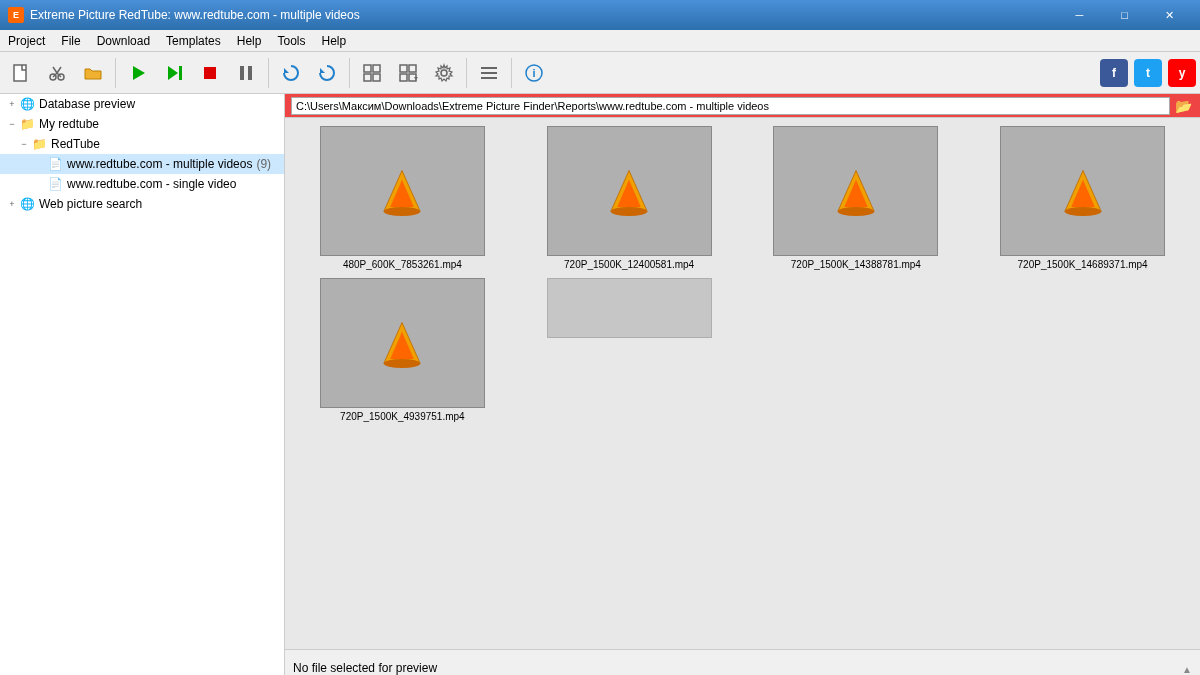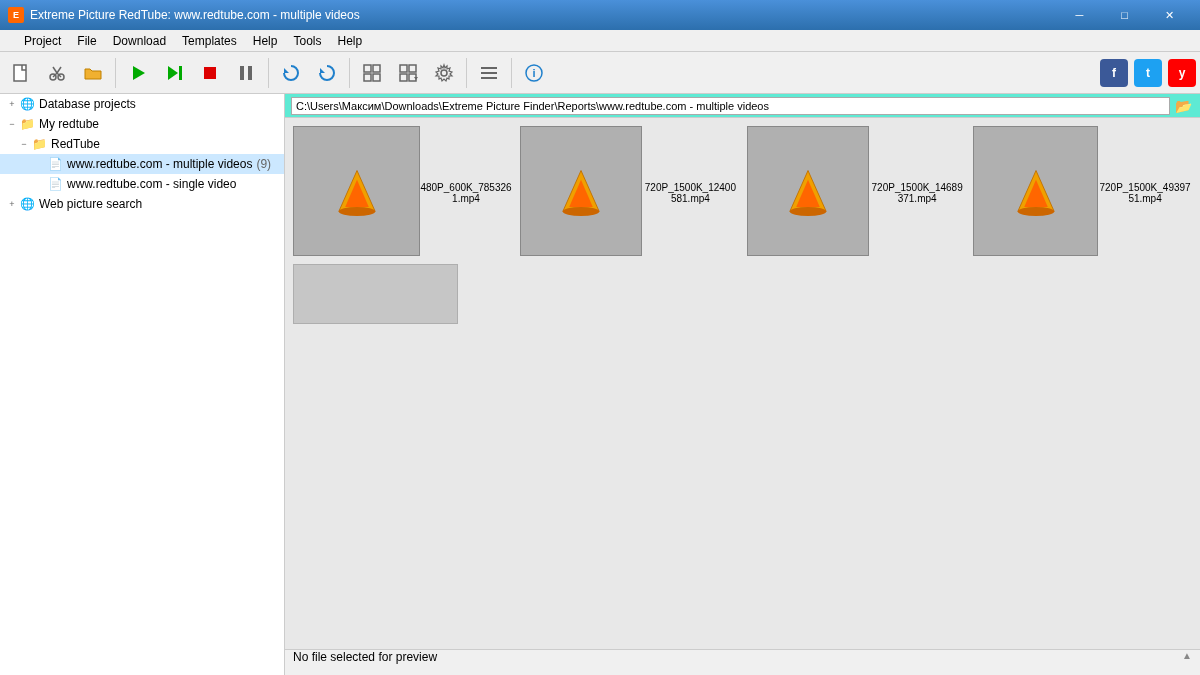--- a/index.html
+++ b/index.html
@@ -22,21 +22,21 @@
     #title-bar .win-controls { display: flex; gap: 0; }
     #title-bar .win-btn { width: 45px; height: 30px; display: flex; align-items: center; justify-content: center; cursor: pointer; font-size: 11px; color: white; }
 
     
     #menu-bar {
       background: #f0f0f0;
       border-bottom: 1px solid #ccc;
       height: 22px;
       display: flex;
       align-items: center;
-      padding: 0 16px;
+      padding: 0 0;
     }
     .menu-item {
       padding: 2px 8px;
       cursor: pointer;
       font-size: 12px;
       height: 22px;
       display: flex;
       align-items: center;
     }
 
@@ -102,21 +102,21 @@
     #right-panel {
       flex: 1;
       display: flex;
       flex-direction: column;
       overflow: hidden;
       background: white;
     }
 
     
     #path-bar {
-      background: #5eead4;
+      background: #ef4444;
       border-bottom: 1px solid #ccc;
       height: 24px;
       display: flex;
       align-items: center;
       padding: 0 6px;
       font-size: 12px;
     }
     #path-bar input {
       flex: 1;
       border: 1px solid #aaa;
@@ -134,20 +134,21 @@
       background: #e8e8e8;
       padding: 8px;
     }
     .thumb-grid {
       display: grid;
       grid-template-columns: repeat(4, 1fr);
       gap: 8px;
     }
     .thumb-item {
       display: flex;
+      flex-direction: column;
       align-items: center;
       cursor: pointer;
     }
     .thumb-img {
       width: 165px;
       height: 130px;
       background: #b0b0b0;
       display: flex;
       align-items: center;
       justify-content: center;
@@ -166,21 +167,21 @@
       max-width: 165px;
     }
     .thumb-item.partial .thumb-img { opacity: 0.6; }
 
     
     #preview-bar {
       background: #f0f0f0;
       border-top: 1px solid #ccc;
       height: 26px;
       display: flex;
-      align-items: flex-start;
+      align-items: flex-end;
       padding: 0 8px;
       font-size: 12px;
       justify-content: space-between;
     }
     #preview-bar .resize-handle { cursor: ns-resize; font-size: 10px; color: #888; }
 
     
     ::-webkit-scrollbar { width: 14px; height: 14px; }
     ::-webkit-scrollbar-track { background: #f0f0f0; }
     ::-webkit-scrollbar-thumb { background: #c0c0c0; border: 1px solid #a0a0a0; }
@@ -316,21 +317,21 @@
   </div>
 </div>
 
 <div id="main">
 
   <div id="left-panel">
 
     <div class="tree-item">
       <div class="expander">+</div>
       <div class="icon">🌐</div>
-      <span class="label">Database projects</span>
+      <span class="label">Database preview</span>
     </div>
 
     <div class="tree-item">
       <div class="expander">−</div>
       <div class="icon">📁</div>
       <span class="label">My redtube</span>
     </div>
 
     <div class="tree-item tree-indent">
       <div class="expander">−</div>
@@ -386,40 +387,50 @@
               <polygon points="25,5 5,50 45,50" fill="#f0a000" stroke="#c07000" stroke-width="1"></polygon>
               <polygon points="25,15 12,45 38,45" fill="#ff6600" stroke="none"></polygon>
               <ellipse cx="25" cy="50" rx="20" ry="5" fill="#cc6600"></ellipse>
             </svg>
           </div>
           <span class="thumb-label">720P_1500K_12400581.mp4</span>
         </div>
 
 
 
-
         <div class="thumb-item">
           <div class="thumb-img">
             <svg class="vlc-cone" viewBox="0 0 50 55">
               <polygon points="25,5 5,50 45,50" fill="#f0a000" stroke="#c07000" stroke-width="1"></polygon>
               <polygon points="25,15 12,45 38,45" fill="#ff6600" stroke="none"></polygon>
               <ellipse cx="25" cy="50" rx="20" ry="5" fill="#cc6600"></ellipse>
             </svg>
           </div>
-          <span class="thumb-label">720P_1500K_14689371.mp4</span>
+          <span class="thumb-label">720P_1500K_14388781.mp4</span>
         </div>
 
         <div class="thumb-item">
           <div class="thumb-img">
             <svg class="vlc-cone" viewBox="0 0 50 55">
               <polygon points="25,5 5,50 45,50" fill="#f0a000" stroke="#c07000" stroke-width="1"></polygon>
               <polygon points="25,15 12,45 38,45" fill="#ff6600" stroke="none"></polygon>
               <ellipse cx="25" cy="50" rx="20" ry="5" fill="#cc6600"></ellipse>
             </svg>
           </div>
+          <span class="thumb-label">720P_1500K_14689371.mp4</span>
+        </div>
+
+        <div class="thumb-item">
+          <div class="thumb-img">
+            <svg class="vlc-cone" viewBox="0 0 50 55">
+              <polygon points="25,5 5,50 45,50" fill="#f0a000" stroke="#c07000" stroke-width="1"></polygon>
+              <polygon points="25,15 12,45 38,45" fill="#ff6600" stroke="none"></polygon>
+              <ellipse cx="25" cy="50" rx="20" ry="5" fill="#cc6600"></ellipse>
+            </svg>
+          </div>
           <span class="thumb-label">720P_1500K_4939751.mp4</span>
         </div>
 
         <div class="thumb-item partial">
           <div class="thumb-img" style="height:60px;">
           </div>
           <span class="thumb-label"></span>
         </div>
 
       </div>

